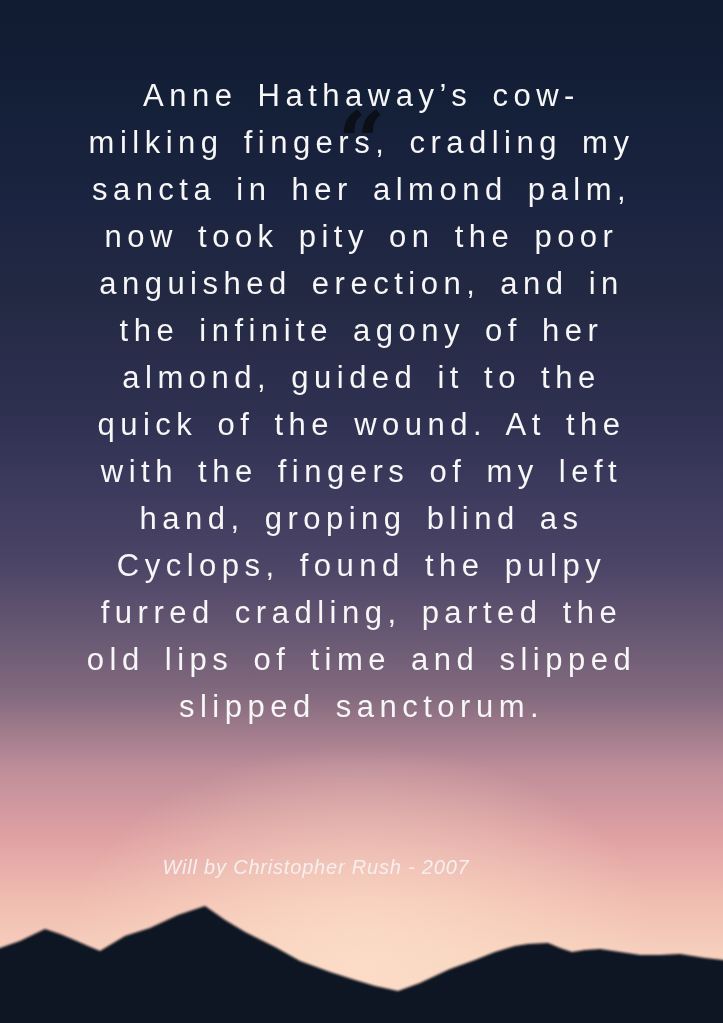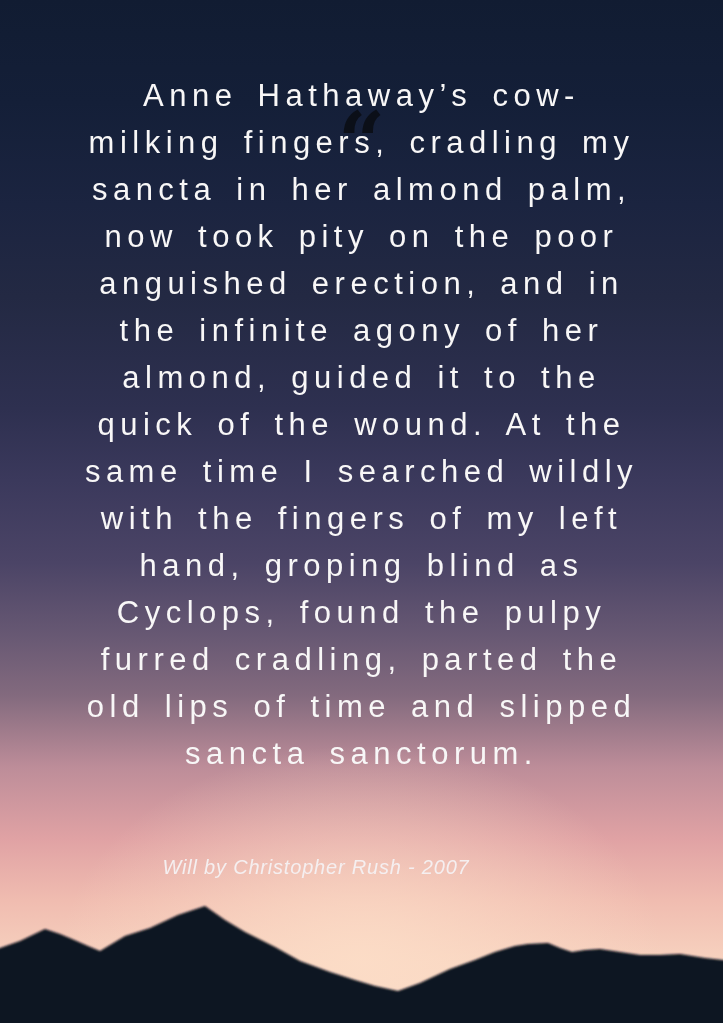--- a/index.html
+++ b/index.html
@@ -91,27 +91,26 @@
 
   <div class="quote-block">
     <div class="quote-line">Anne Hathaway’s cow-</div>
     <div class="quote-line">milking fingers, cradling my</div>
     <div class="quote-line">sancta in her almond palm,</div>
     <div class="quote-line">now took pity on the poor</div>
     <div class="quote-line">anguished erection, and in</div>
     <div class="quote-line">the infinite agony of her</div>
     <div class="quote-line">almond, guided it to the</div>
     <div class="quote-line">quick of the wound. At the</div>
-    <div class="quote-line">same time I searched wildly</div>
     <div class="quote-line">with the fingers of my left</div>
     <div class="quote-line">hand, groping blind as</div>
     <div class="quote-line">Cyclops, found the pulpy</div>
     <div class="quote-line">furred cradling, parted the</div>
     <div class="quote-line">old lips of time and slipped</div>
-    <div class="quote-line">sancta sanctorum.</div>
+    <div class="quote-line">slipped sanctorum.</div>
   </div>
 
   <div class="quote-mark">“</div>
 
   <div class="attribution">Will by Christopher Rush - 2007</div>
 
   <svg class="mountains" viewBox="0 0 723 150" preserveAspectRatio="none">
     <defs>
       <filter id="soften" x="-5%" y="-5%" width="110%" height="110%">
         <feGaussianBlur stdDeviation="1.1"></feGaussianBlur>

